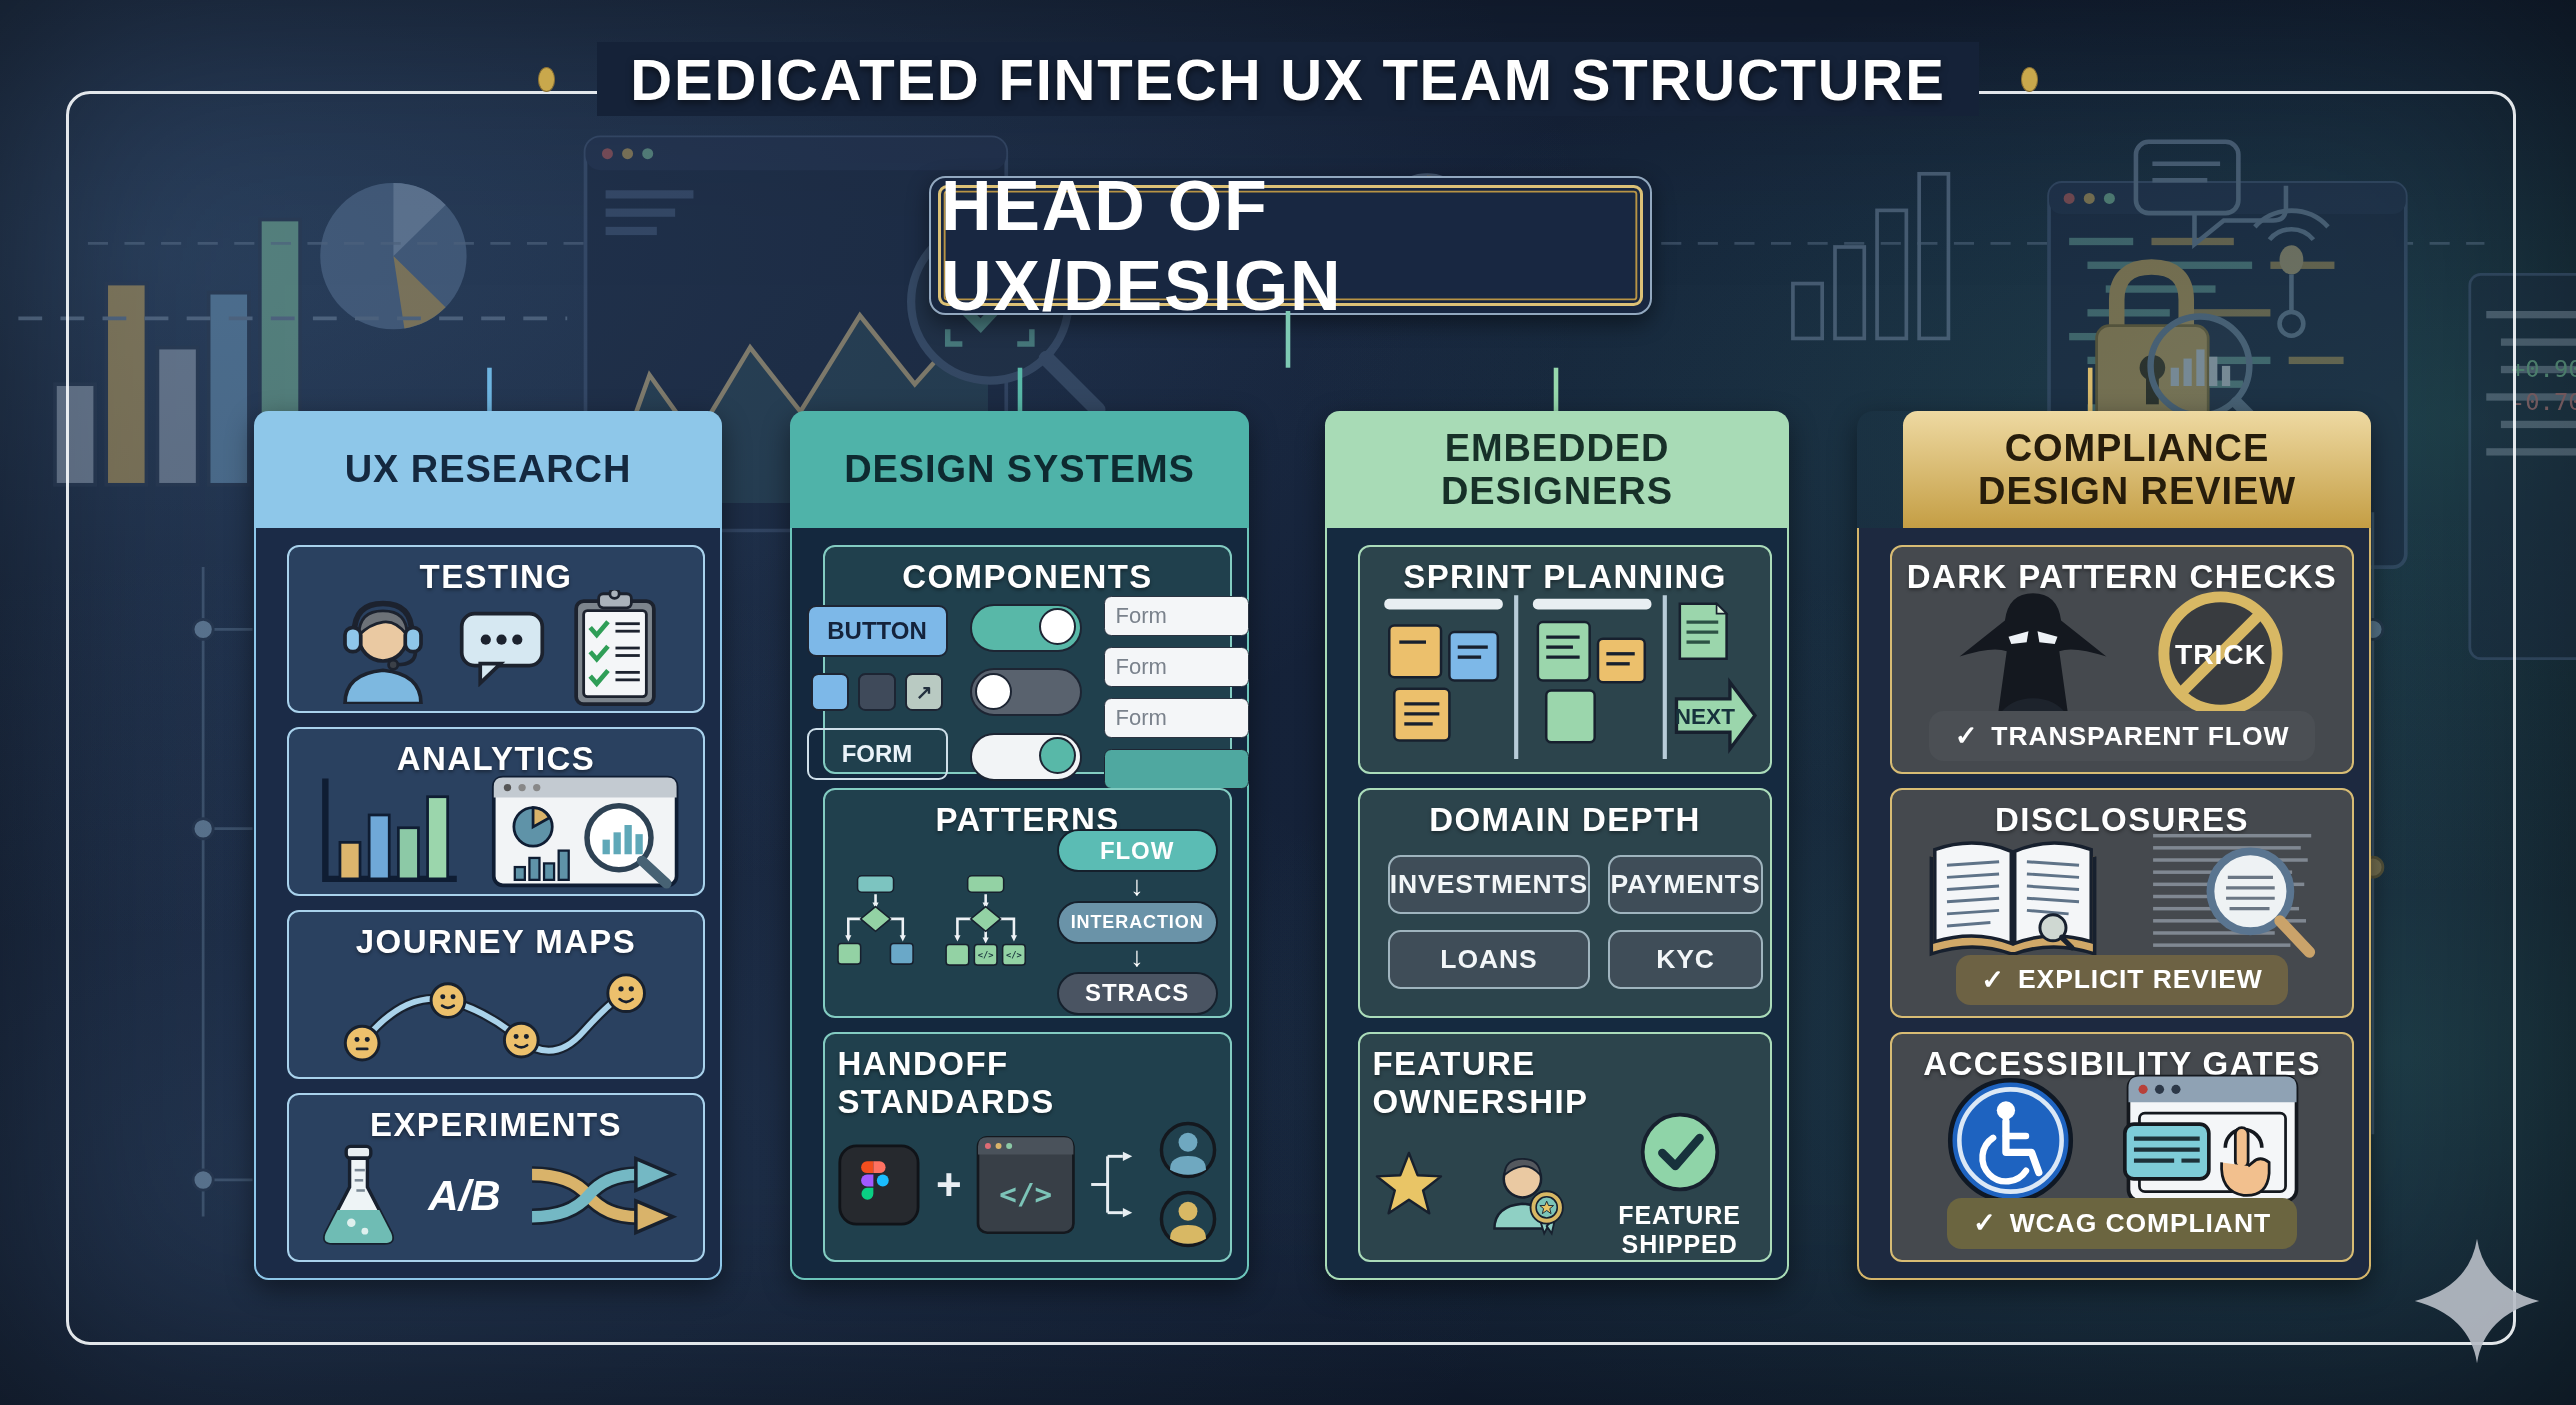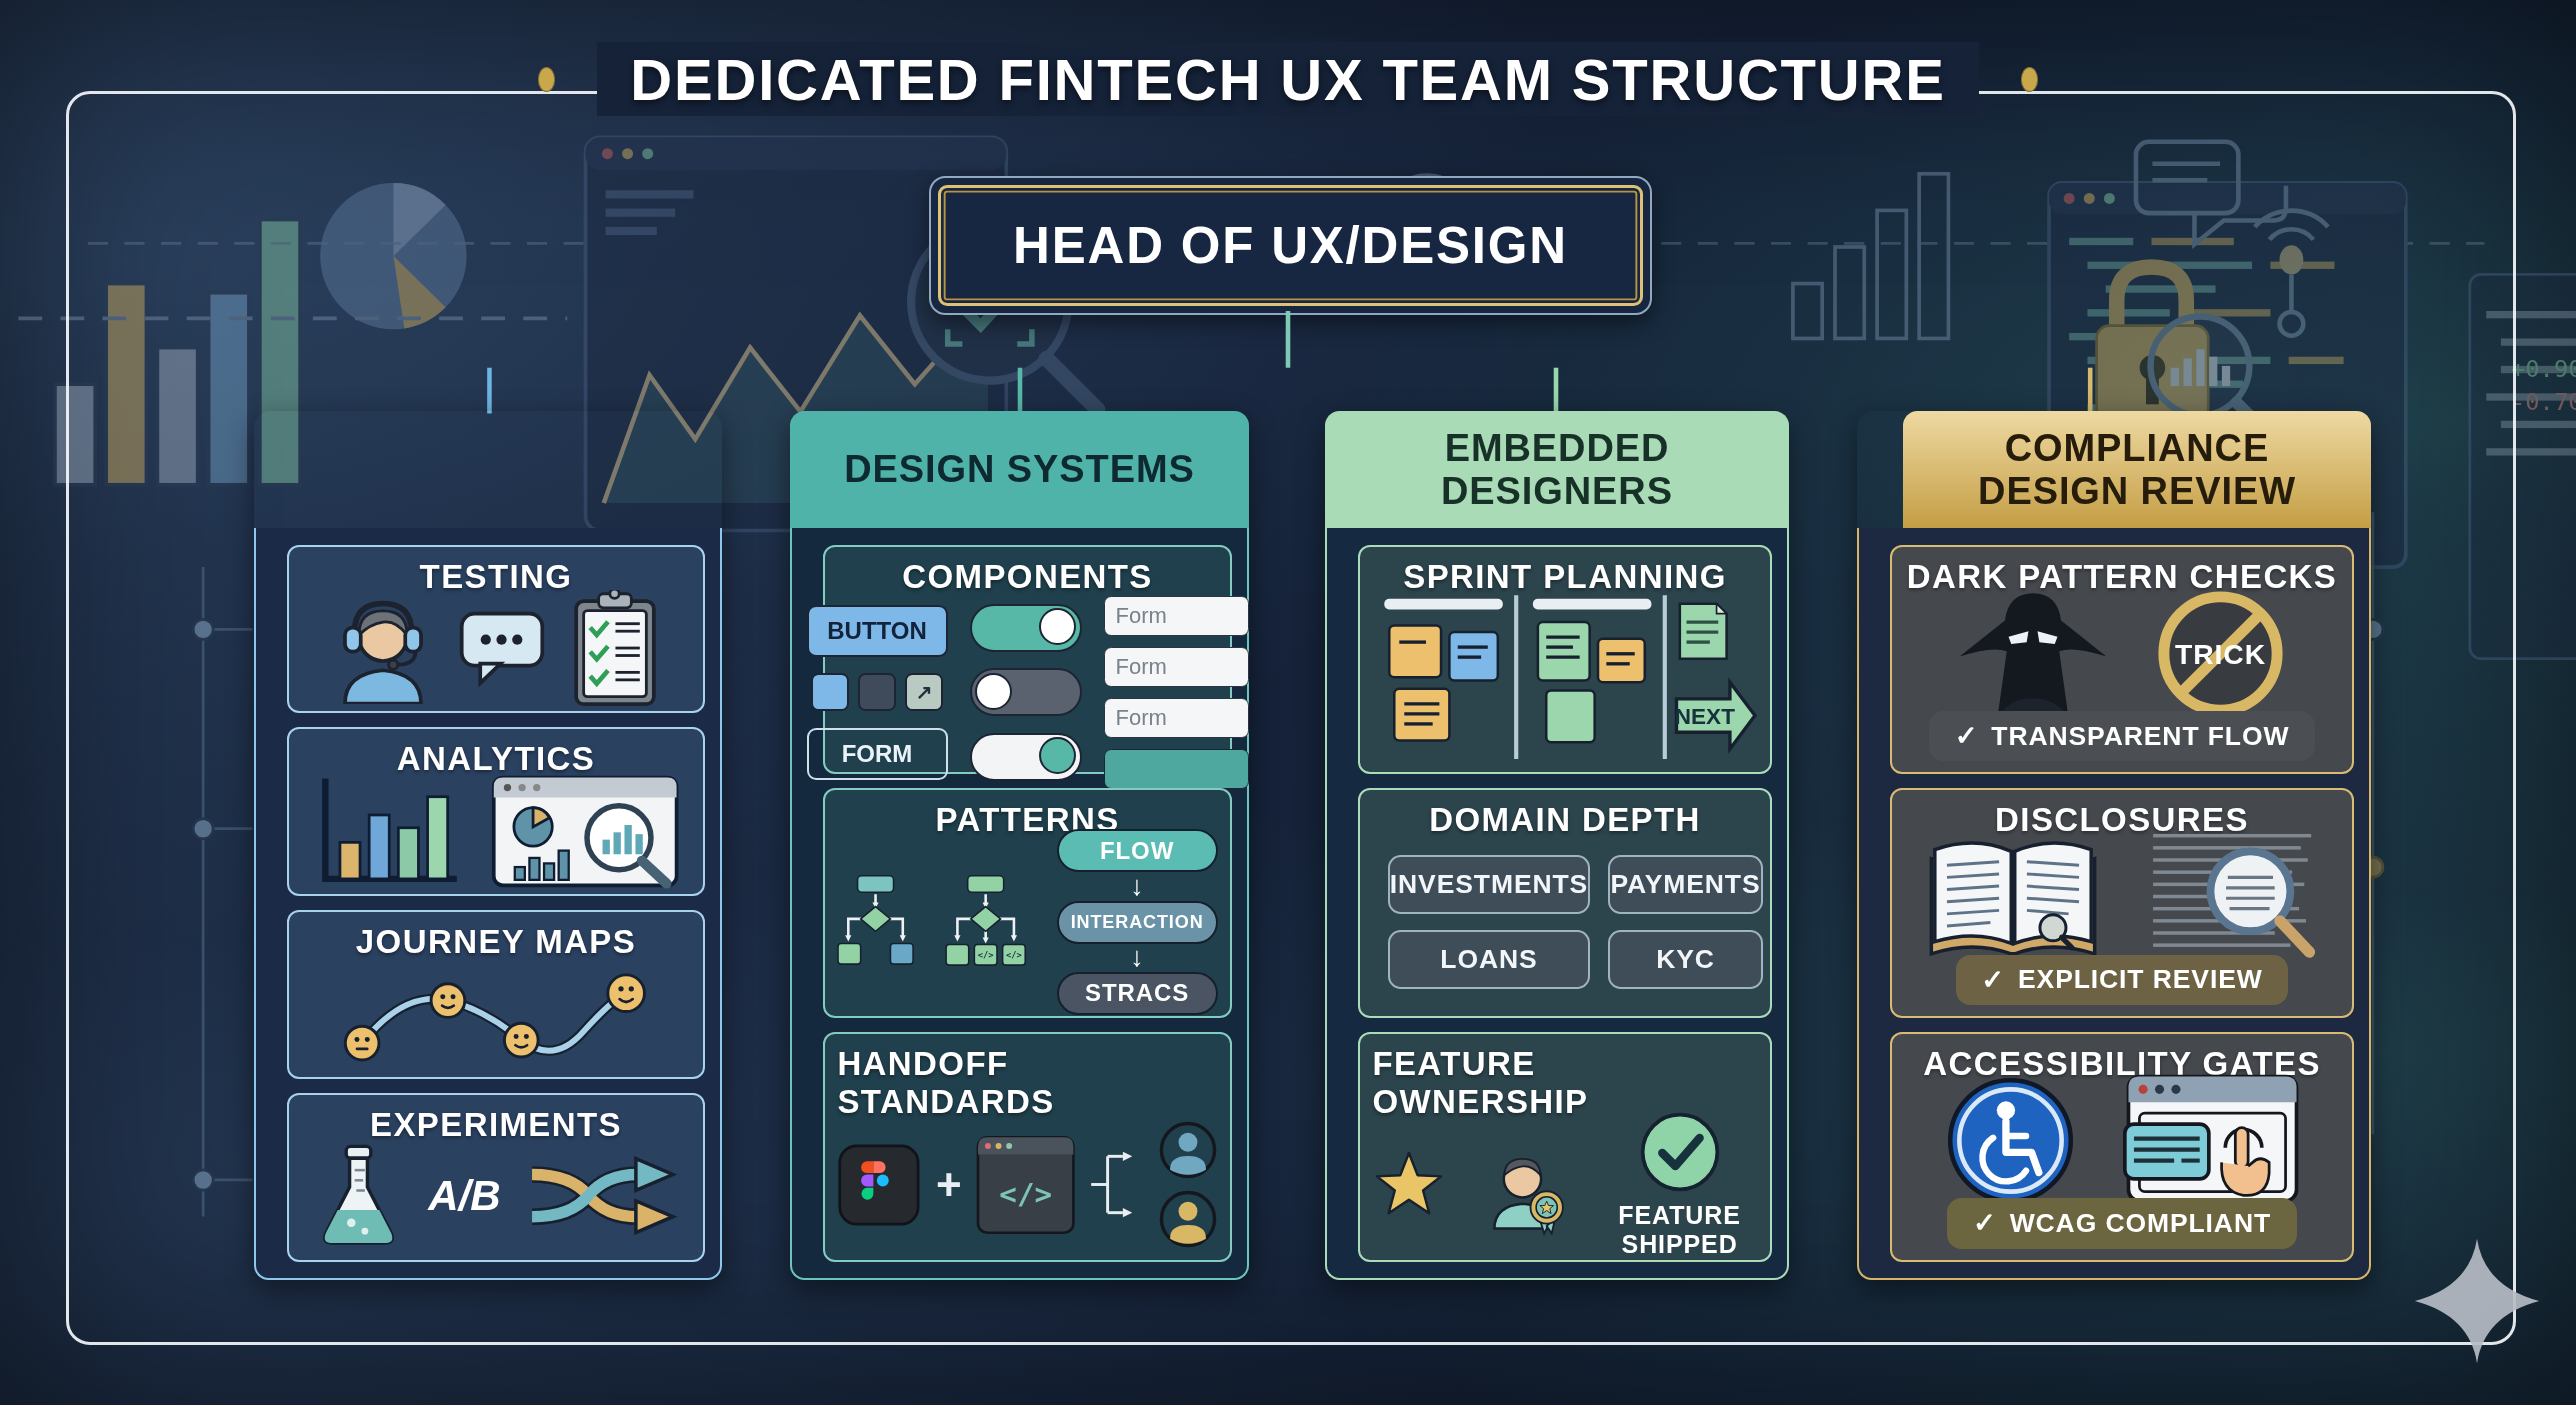--- a/index.html
+++ b/index.html
@@ -17,21 +17,21 @@
   .title-band{position:absolute;left:0;top:42px;width:100%;display:flex;align-items:center;justify-content:center;gap:42px;}
   .title-band h1{margin:0;color:#fff;font-size:58px;font-weight:700;letter-spacing:1.8px;
     background:#152238;padding:3.7px 33px;white-space:nowrap;text-shadow:0 2.7px 7.3px rgba(0,0,0,.5);}
   .gold-dot{width:15.6px;height:23px;border-radius:50%;background:#c9a84c;border:1.8px solid #8a7034;}
   .head-box{position:absolute;left:929px;top:176px;width:719px;height:135px;
     border:2.7px solid #92a8bf;border-radius:16.5px;background:#182741;
     display:flex;align-items:center;justify-content:center;box-shadow:0 7.3px 22px rgba(0,0,0,.45);}
   .head-inner{width:calc(100% - 20px);height:calc(100% - 20px);border:3.7px solid #dcc176;border-radius:9.1px;
     box-shadow:inset 0 0 0 2.7px #182741, inset 0 0 0 4.6px #b89445;
     display:flex;align-items:center;justify-content:center;}
-  .head-inner span{color:#fff;font-size:51px;font-weight:700;letter-spacing:1.8px;}
+  .head-inner span{color:#fff;font-size:70px;font-weight:700;letter-spacing:1.8px;}
   svg.connectors,svg.decor{position:absolute;left:0;top:0;pointer-events:none;}
   
   .column{position:absolute;top:411px;height:869px;border-radius:16.5px;box-shadow:0 9.1px 27.4px rgba(0,0,0,.45);}
   .col1{left:254px;width:468px;--accent:#8ec7e9;--body:#1b2b47;--cardBg:#2a4160;--cardBorder:#a9d2ec;--headBg:#8ec7e9;--headTx:#14283f;}
   .col2{left:790px;width:459px;--accent:#6cc4ba;--body:#14283e;--cardBg:#20404d;--cardBorder:#83ccc2;--headBg:#4fb3a9;--headTx:#0e2a30;}
   .col3{left:1325px;width:464px;--accent:#a8dbb6;--body:#152a40;--cardBg:#2c444c;--cardBorder:#abdcba;--headBg:#a8dbb6;--headTx:#173028;}
   .col4{left:1857px;width:468px;padding-left:46px;--accent:#d4b56a;--body:#1d2940;--cardBg:#45494e;--cardBorder:#d8bc74;--headBg:linear-gradient(180deg,#eed9a2,#c49e44);--headTx:#261c0b;}
   .col-header{height:117px;border-radius:14.6px 14.6px 0 0;background:var(--headBg);
     display:flex;align-items:center;justify-content:center;text-align:center;}
   .col-header span{font-size:38px;font-weight:700;color:var(--headTx);letter-spacing:0.9px;line-height:1.12;}
@@ -264,20 +264,23 @@
     </defs>
     <line x1="1408" y1="340" x2="1408" y2="402" stroke="#7ecab4" stroke-width="5"></line>
     <line x1="535" y1="402" x2="2285" y2="402" stroke="url(#connGrad)" stroke-width="5" stroke-linecap="round"></line>
     <line x1="535" y1="402" x2="535" y2="452" stroke="#6db4e0" stroke-width="5"></line>
     <line x1="1115" y1="402" x2="1115" y2="452" stroke="#58b8a8" stroke-width="5"></line>
     <line x1="1701" y1="402" x2="1701" y2="452" stroke="#96d8ac" stroke-width="5"></line>
     <line x1="2285" y1="402" x2="2285" y2="452" stroke="#d8ba6c" stroke-width="5"></line>
   </svg>
 
   <div class="column col1">
+    <div class="col-header">
+      <span>UX RESEARCH</span>
+    </div>
     <div class="col-body">
 
       <div class="card">
         <div class="card-title">TESTING</div>
         <div class="icon-row">
           <svg width="102" height="112" viewBox="0 0 110 120">
             <path d="M14 120 Q14 88 55 84 Q96 88 96 120 Z" fill="#7db8e0" stroke="#1c222e" stroke-width="4"></path>
             <circle cx="55" cy="48" r="26" fill="#eac9a2" stroke="#1c222e" stroke-width="4"></circle>
             <path d="M29 46 Q29 20 55 20 Q81 20 81 46 Q69 30 55 32 Q41 34 29 46 Z" fill="#6d7278" stroke="#1c222e" stroke-width="3"></path>
             <path d="M24 44 Q24 12 55 12 Q86 12 86 44" fill="none" stroke="#1c222e" stroke-width="6"></path>

